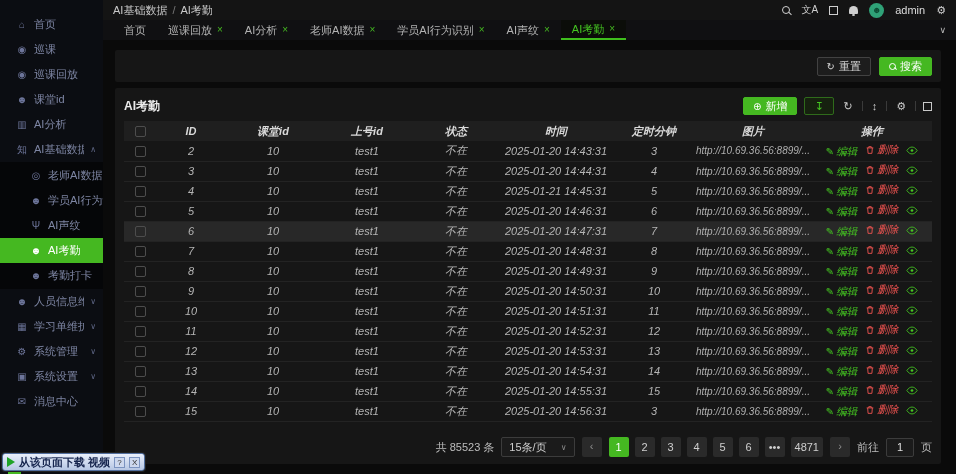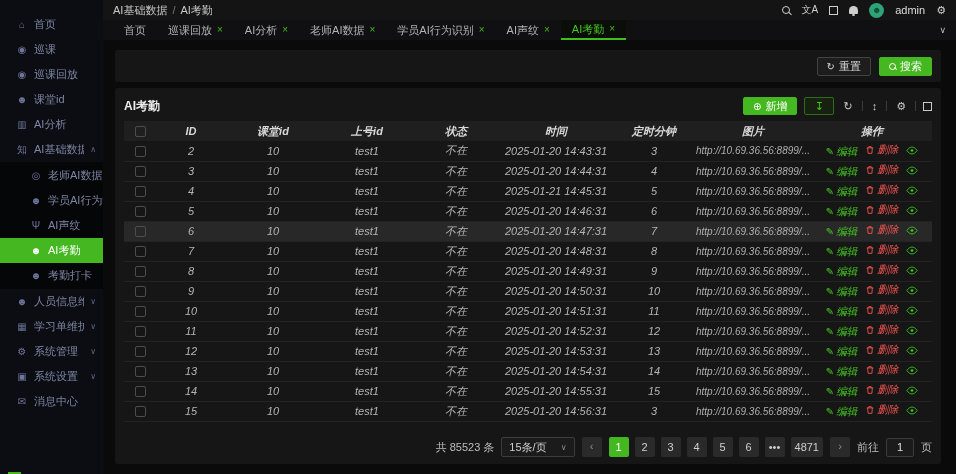--- a/index.html
+++ b/index.html
@@ -713,15 +713,21 @@
             <span class="pg-btn">4871</span>
           </span>
         <span class="pg-nav">›</span>
         <span>前往</span>
         <input class="goto-input" value="1" style="">
         <span>页</span>
       </div>
     </div>
   </div>
 
+  <div class="dlbar">
+    <span class="play-tri"></span>
+    <span class="dl-label">从该页面下载 视频</span>
+    <span class="mini-btn">?</span>
+    <span class="mini-btn">X</span>
+  </div>
   <div class="green-dash"></div>
 
 </div>
 
 </body></html>

